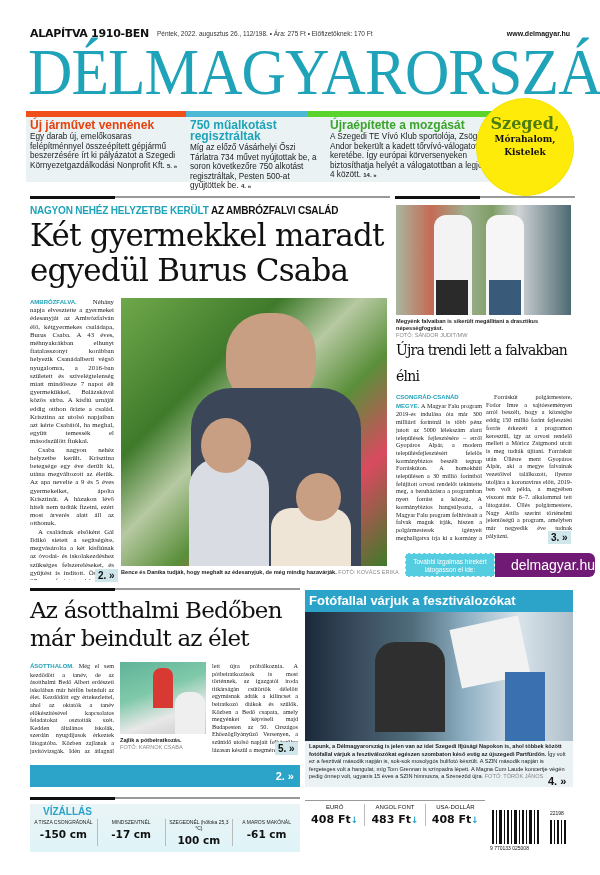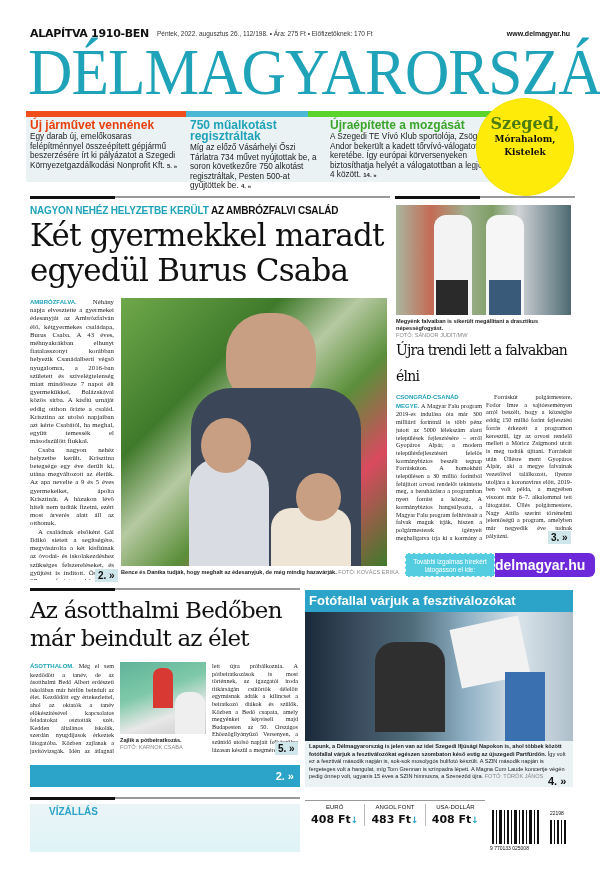--- a/index.html
+++ b/index.html
@@ -25,27 +25,27 @@
 .kicker .c{color:#1fa3b9}
 .headline{font-family:"DejaVu Serif",serif;font-weight:normal;color:#111;letter-spacing:-0.8px}
 .body{font-family:"Liberation Serif",serif;font-size:6.8px;line-height:8.2px;color:#222;text-align:justify}
 .lead{color:#1fa3b9;font-weight:bold;font-family:"Liberation Sans",sans-serif;font-size:6px}
 .pgbox{display:inline-block;background:#cfe6ea;font-weight:bold;font-size:10px;padding:1px 3px;font-family:"Liberation Sans",sans-serif}
 .caption{font-size:5.6px;color:#222;line-height:7px}
 .caption .cr{color:#888}
 .photo{overflow:hidden}
 .promo{left:405px;top:553px;width:190px;height:24px;display:flex}
 .promo .l{width:90px;background:#55cde0;color:#fff;font-size:6.5px;text-align:center;line-height:8px;padding-top:4px;border:1px dashed #fff}
-.promo .r{flex:1;background:#6d28d9;color:#fff;font-weight:bold;font-size:14px;line-height:24px;text-align:left;border-radius:0 6px 6px 0}
+.promo .r{flex:1;background:#701a75;color:#fff;font-weight:normal;font-size:14px;line-height:24px;text-align:right;border-radius:0 6px 6px 0}
 .sidebar-banner{left:30px;top:765px;width:270px;height:22px;background:#2ca4c9;color:#fff;font-weight:bold;font-size:13px;line-height:22px;padding:0 6px;display:flex}
 .sidebar-banner .p{margin-left:auto;font-size:11px}
 .fest-head{left:305px;top:590px;width:268px;height:22px;background:#2ca4c9;color:#fff;font-weight:bold;font-size:13px;line-height:22px;padding-left:4px}
 .fest-caption{left:305px;top:741px;width:268px;height:46px;background:#eaf2f3;font-size:5.6px;line-height:7.6px;padding:2px 4px;color:#222}
 .water{left:30px;top:804px;width:270px;height:48px;background:linear-gradient(#eaf4f6,#dff4f8)}
-.water h4{color:#2ca4c9;font-size:10px;font-weight:bold;padding:2px 19px}
+.water h4{color:#2ca4c9;font-size:10px;font-weight:bold;padding:2px 13px}
 .wrow{display:flex}
 .wcell{flex:1;text-align:center;border-right:1px solid #bbb}
 .wcell:last-child{border-right:none}
 .wl{font-size:5px;color:#222;text-transform:uppercase}
 .wv{font-family:"DejaVu Sans",sans-serif;font-weight:bold;font-size:10.5px;margin-top:3px}
 .fx{left:305px;top:804px;width:180px;height:48px}
 .fx h4{color:#2ca4c9;font-size:9px;font-weight:bold;padding:2px 3px}
 .fxrow{display:flex}
 .fxcell{flex:1;text-align:center;border-right:1px solid #bbb}
 .fxcell:last-child{border-right:none}
@@ -175,20 +175,38 @@
 <div class="abs fest-caption">
   <b>Lapunk, a Délmagyarország is jelen van az idei Szegedi Ifjúsági Napokon is, ahol többek között fotófallal várjuk a fesztiválozókat egészen szombaton késő estig az újszegedi Partfürdőn.</b> <span>Így volt ez a fesztivál második napján is, sok-sok mosolygós bulifotó készült. A SZIN második napján is fergeteges volt a hangulat, míg Tom Grennan is színpadra lépett. A Magna Cum Laude koncertje végén pedig önnep volt, ugyanis 15 éves a SZIN himnusza, a Szeneződ újra.</span> <span class="cr" style="color:#888">FOTÓ: TÖRÖK JÁNOS</span>
 </div>
 <div class="abs" style="left:548px;top:775px;font-weight:bold;font-size:11px">4. »</div>
 
 <div class="abs rule" style="left:30px;top:797px;width:270px">
     <div class="blk"></div>
   </div>
 <div class="abs water">
   <h4>VÍZÁLLÁS</h4>
+  <div class="wrow">
+    <div class="wcell">
+        <div class="wl">A TISZA CSONGRÁDNÁL</div>
+        <div class="wv">-150 cm</div>
+      </div>
+    <div class="wcell">
+        <div class="wl">MINDSZENTNÉL</div>
+        <div class="wv">-17 cm</div>
+      </div>
+    <div class="wcell">
+        <div class="wl" style="text-transform:none">SZEGEDNÉL (hőfoka 25,3 °C)</div>
+        <div class="wv">100 cm</div>
+      </div>
+    <div class="wcell">
+        <div class="wl">A MAROS MAKÓNÁL</div>
+        <div class="wv">-61 cm</div>
+      </div>
+  </div>
 </div>
 
 <div class="abs" style="left:305px;top:800px;width:180px;height:1px;background:#999"></div>
 <div class="abs fx">
   <div class="fxrow">
     <div class="fxcell">
         <div class="fxl">EURÓ</div>
         <div class="fxv"><span>408 Ft</span><span class="arr">↓</span></div>
       </div>
     <div class="fxcell">

